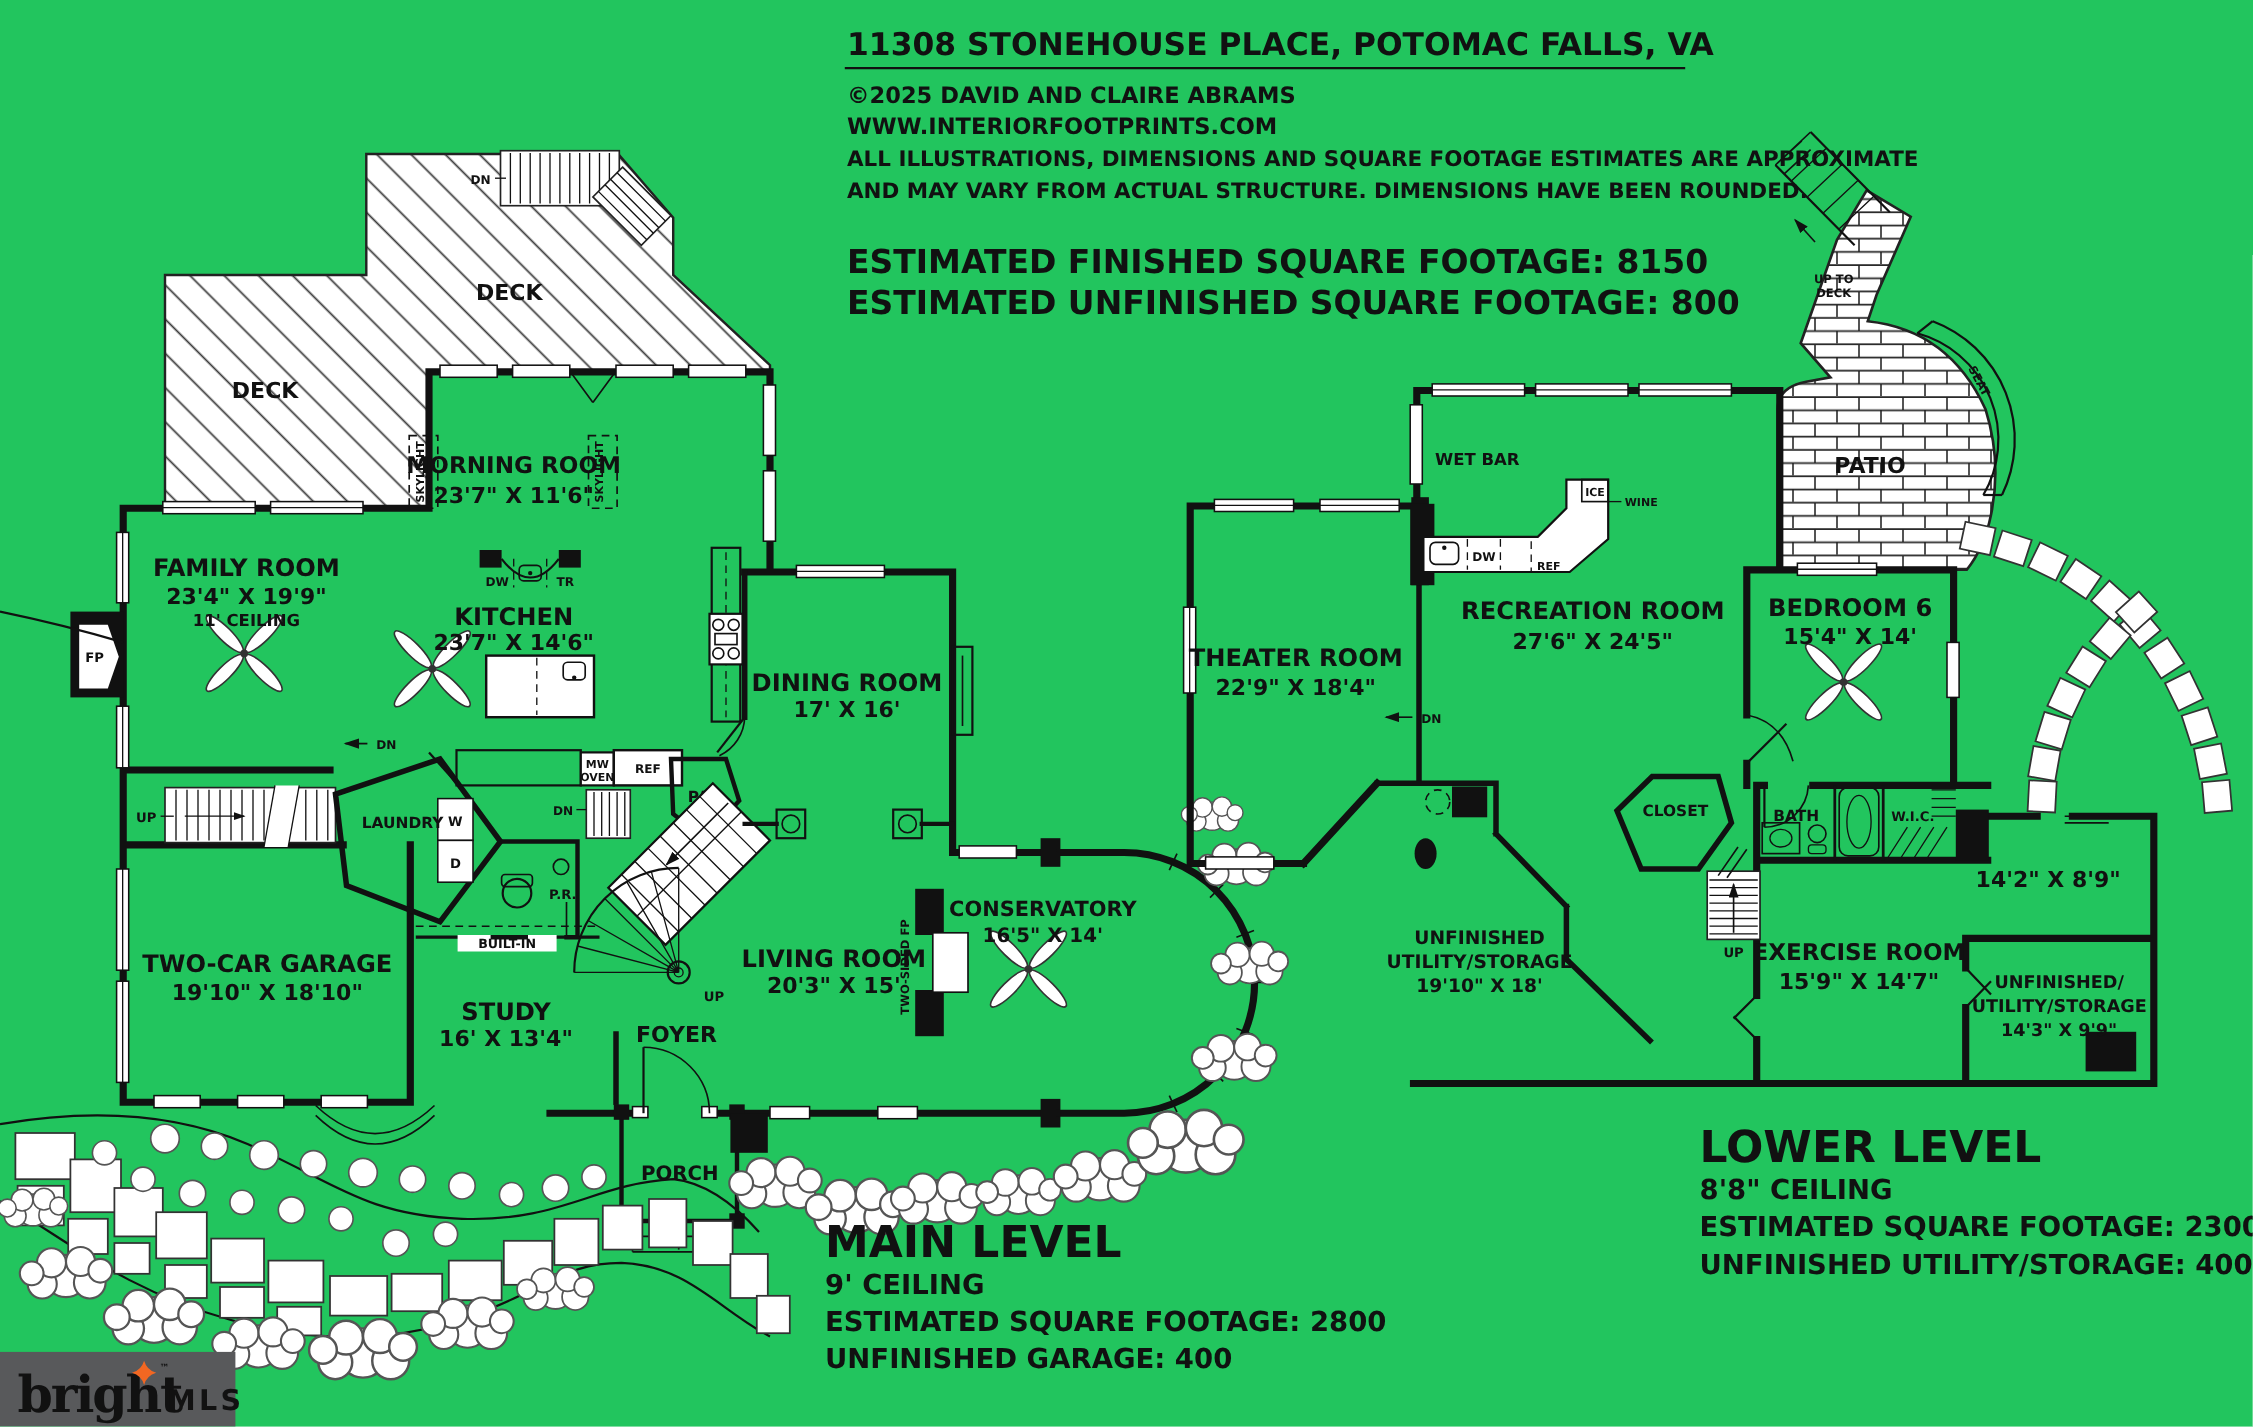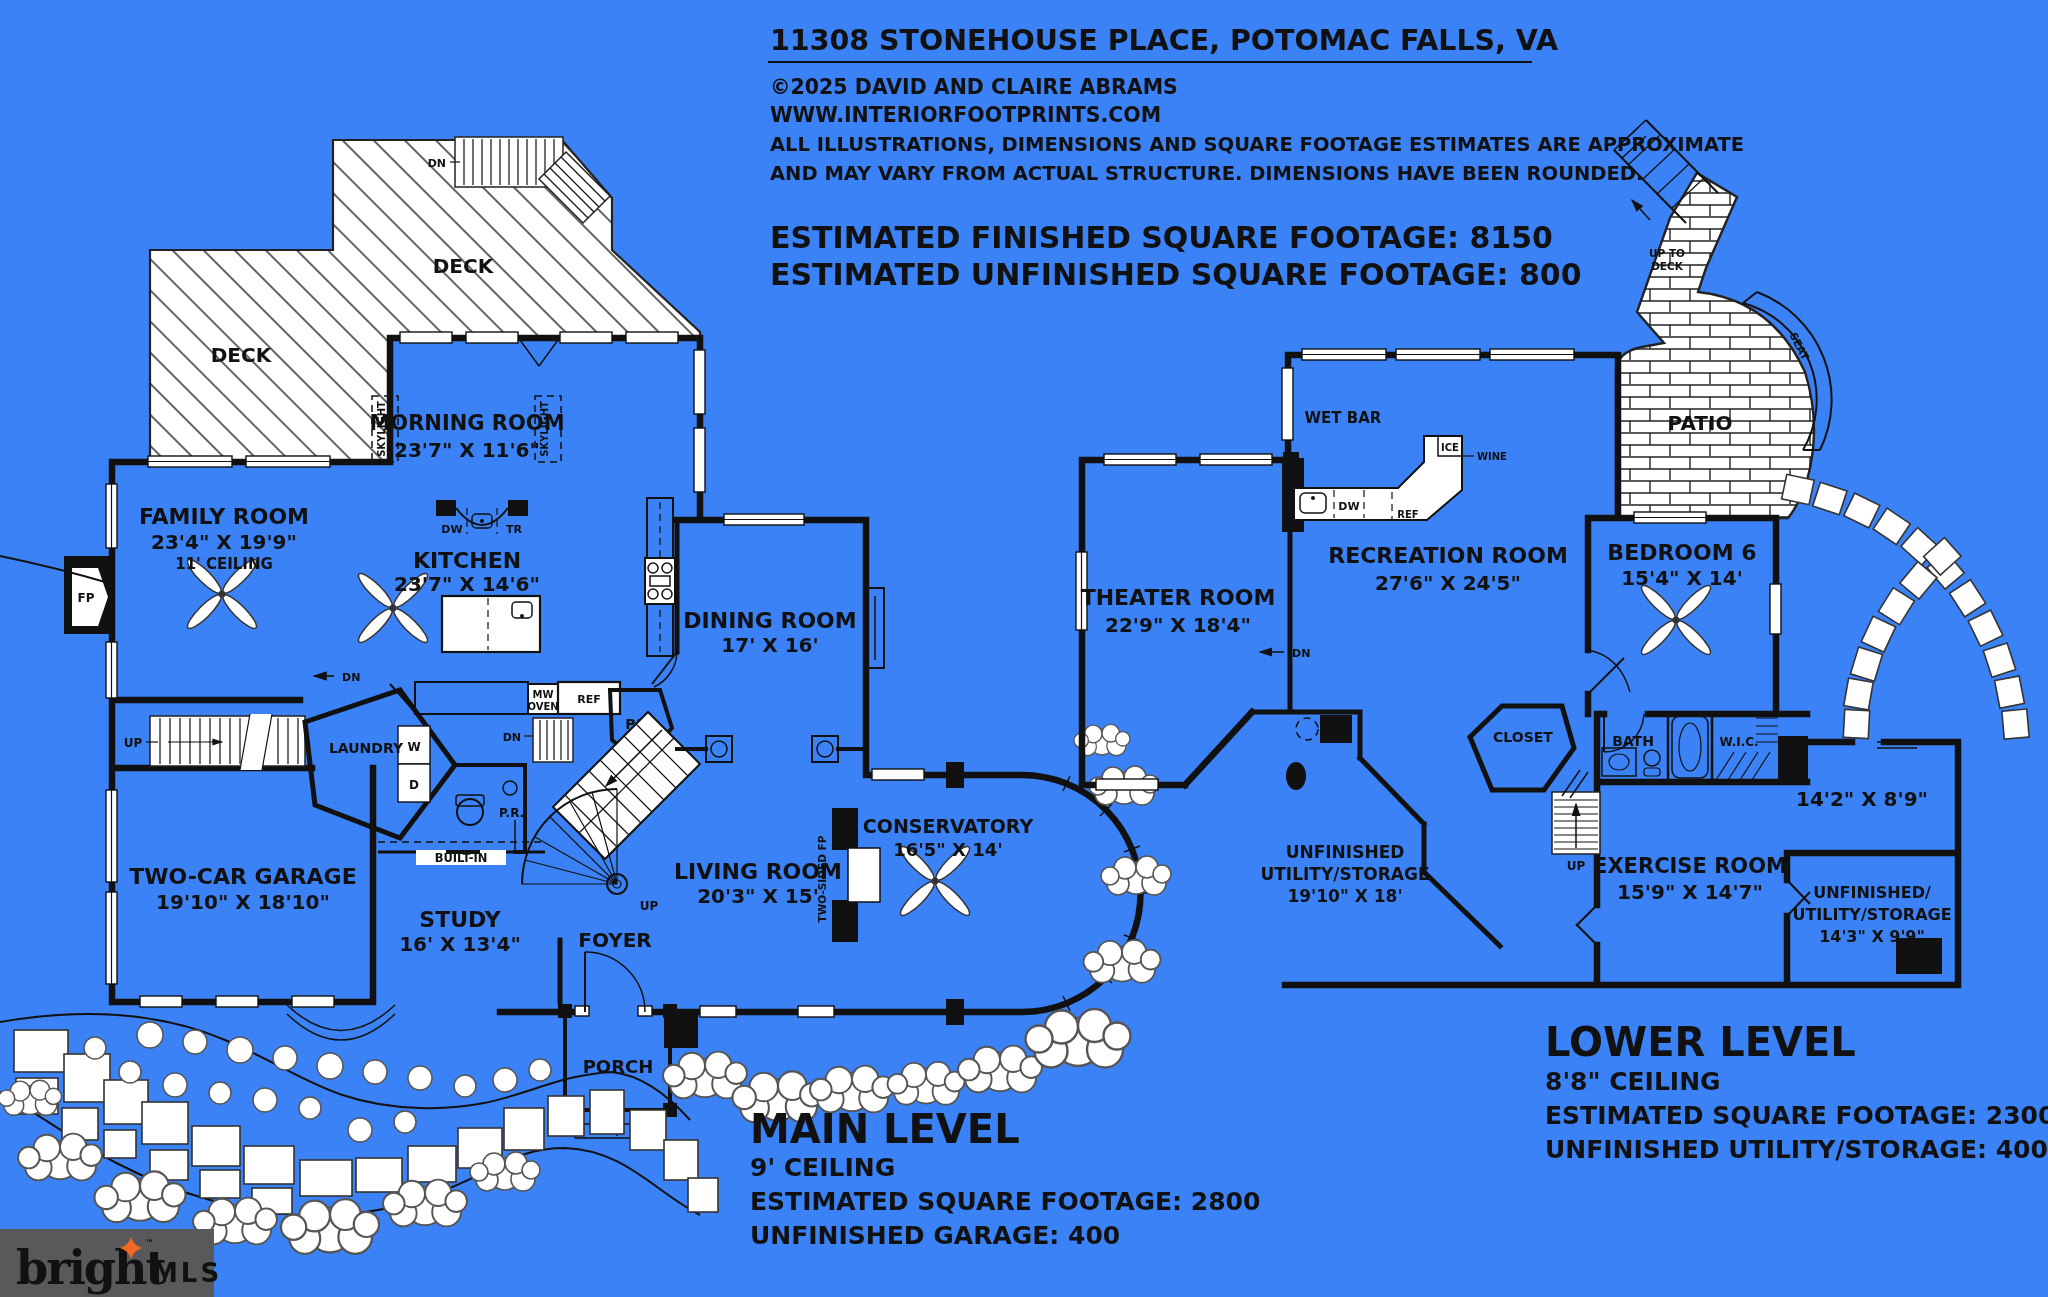--- a/index.html
+++ b/index.html
@@ -1,16 +1,16 @@
 <!DOCTYPE html>
 <html><head>
 <meta charset="utf-8">
 <style>
   html,body{margin:0;padding:0;background:#fff;}
-  #page{position:relative;width:2048px;height:1297px;background:#3b82f6;overflow:hidden;}
+  #page{position:relative;width:2048px;height:1297px;background:#22c55e;overflow:hidden;}
   svg{position:absolute;left:0;top:0;}
   text{font-family:"DejaVu Sans","Liberation Sans",sans-serif;font-weight:bold;fill:#111;}
   .c{text-anchor:middle;}
   .e{text-anchor:end;}
   .wall{stroke:#111;stroke-width:6.5;fill:none;stroke-linecap:square;}
   .w5{stroke:#111;stroke-width:5;fill:none;stroke-linecap:square;}
   .w4{stroke:#111;stroke-width:4;fill:none;stroke-linecap:square;}
   .tn{stroke:#111;stroke-width:2;fill:none;}
   .t15{stroke:#111;stroke-width:1.5;fill:none;}
   .t12{stroke:#111;stroke-width:1.2;fill:none;}

